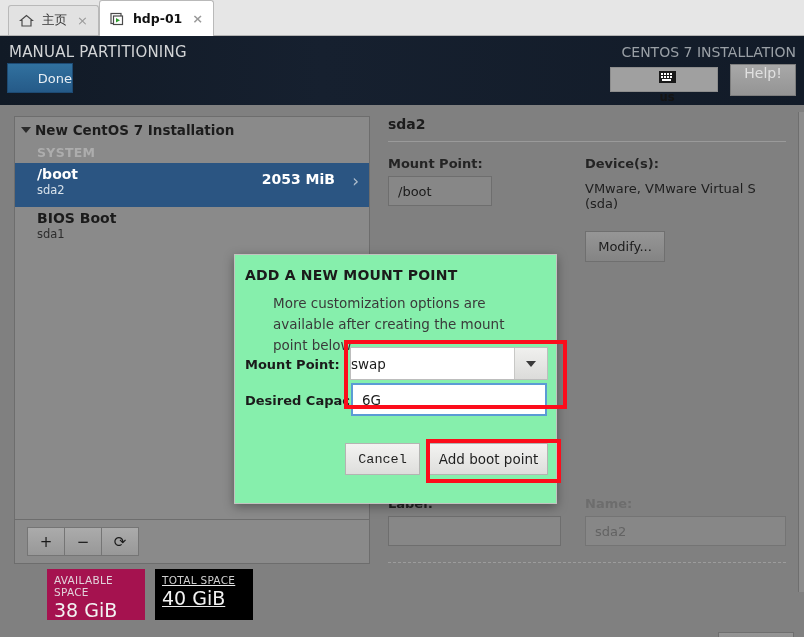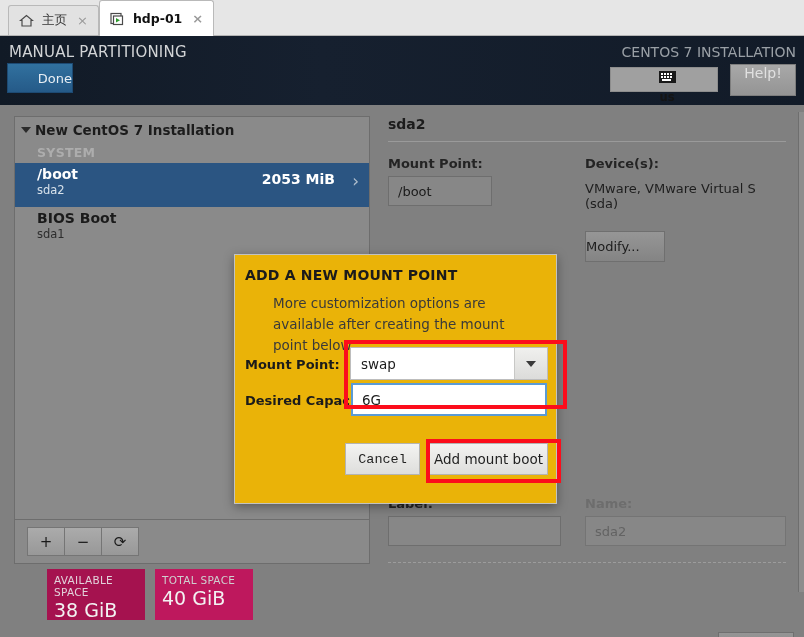--- a/index.html
+++ b/index.html
@@ -201,21 +201,21 @@
   #dev-text {
     position: absolute; left: 197px; top: 65px; width: 200px;
     font-size: 13px; color: #1e1e1e; line-height: 15px;
   }
   #modify-btn {
     position: absolute; left: 197px; top: 115px;
     width: 80px; height: 31px;
     background: #8d8d8d;
     background-image: linear-gradient(#969696,#848484);
     border: 1px solid #6f6f6f;
-    display: flex; align-items: center; justify-content: flex-start;
+    display: flex; align-items: center; justify-content: center;
     font-size: 13px; color: #1c1c1c; cursor: pointer;
   }
   #label-label { position: absolute; left: 0; top: 380px; }
   #label-field { position: absolute; left: 0; top: 400px; width: 173px; }
   #name-label { position: absolute; left: 197px; top: 380px; }
   #name-field { position: absolute; left: 197px; top: 400px; width: 201px; }
   #dash-rule {
     position: absolute; left: 0; top: 446px; width: 398px; height: 0;
     border-top: 1px dashed #9c9c9c;
   }
@@ -233,21 +233,21 @@
   #edge-strip {
     position: absolute; left: 798px; top: 76px; width: 6px; height: 480px;
     background: #8d8d8d;
     border-left: 1px solid #6e6e6e;
   }
 
   
   #dialog {
     position: absolute; left: 234px; top: 218px;
     width: 323px; height: 250px;
-    background: #eab308;
+    background: #86efac;
     border: 1px solid #c2c2c0;
     box-shadow: 0 3px 10px rgba(0,0,0,.35);
     z-index: 20;
   }
   #dlg-title {
     position: absolute; left: 10px; top: 12px;
     font-size: 14px; font-weight: bold; color: #1b1b1b;
     letter-spacing: .2px;
   }
   #dlg-sub {
@@ -256,21 +256,21 @@
   }
   #dlg-mp-label { position: absolute; left: 10px; top: 102px; font-size: 13px; font-weight: bold; color: #1b1b1b; }
   #dlg-cap-label { position: absolute; left: 10px; top: 138px; font-size: 13px; font-weight: bold; color: #1b1b1b; }
   #dlg-combo {
     position: absolute; left: 115px; top: 92px; width: 198px; height: 33px;
     background: #ffffff; border: 1px solid #bdbdbd;
     display: flex; align-items: center;
     z-index: 2;
     cursor: pointer;
   }
-  #dlg-combo .combo-val { flex: 1; padding-left: 10px; font-size: 13.5px; color: #1c1c1c; }
+  #dlg-combo .combo-val { flex: 1; font-size: 13.5px; color: #1c1c1c; }
   #dlg-combo .combo-arrow {
     width: 33px; height: 31px;
     background: #e6e6e4;
     background-image: linear-gradient(#f0f0ee,#dcdcda);
     border-left: 1px solid #c8c8c6;
     display: flex; align-items: center; justify-content: center;
   }
   .caret-dn {
     width: 0; height: 0;
     border-left: 5px solid transparent; border-right: 5px solid transparent;
@@ -399,21 +399,21 @@
       <div class="tb-btn">−</div>
       <div class="tb-btn">⟳</div>
     </div>
   </div>
 
   <div id="space-row">
     <div class="space-box avail" style="background: rgb(165, 18, 79);">
       <div class="space-cap">AVAILABLE SPACE</div>
       <div class="space-val">38 GiB</div>
     </div>
-    <div class="space-box total" style="background: #be185d;">
+    <div class="space-box total" style="background: #000000; text-decoration: underline;">
       <div class="space-cap">TOTAL SPACE</div>
       <div class="space-val">40 GiB</div>
     </div>
   </div>
 
   <div id="right-pane">
     <div id="sda-title">sda2</div>
     <div id="sda-rule"></div>
 
     <div class="fld-label" id="mp-label">Mount Point:</div>
@@ -452,20 +452,20 @@
       </span>
     </div>
 
     <div id="dlg-cap-label">Desired Capacity</div>
     <div id="dlg-cap-input">6G</div>
 
     <div id="dlg-cancel">
       <span>Cancel</span>
     </div>
     <div id="dlg-add">
-      <span>Add mount boot</span>
+      <span>Add boot point</span>
     </div>
   </div>
 
   <div class="red-box" id="red-fields" style="border-color: rgb(252, 13, 27);"></div>
   <div class="red-box" id="red-add" style="border-color: rgb(252, 13, 27);"></div>
 
 </div>
 
 </body></html>

